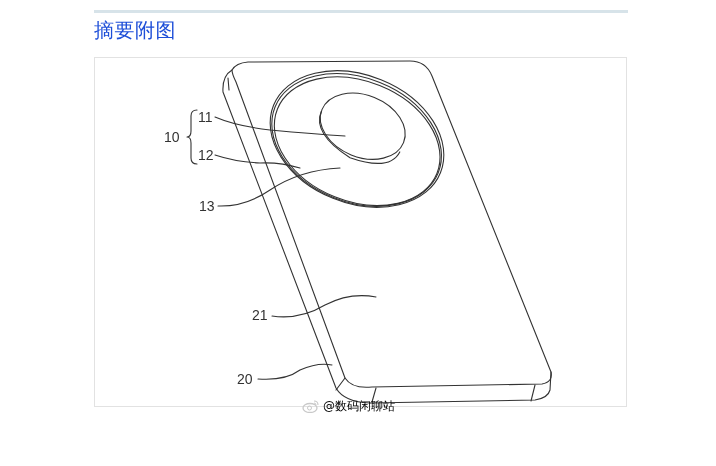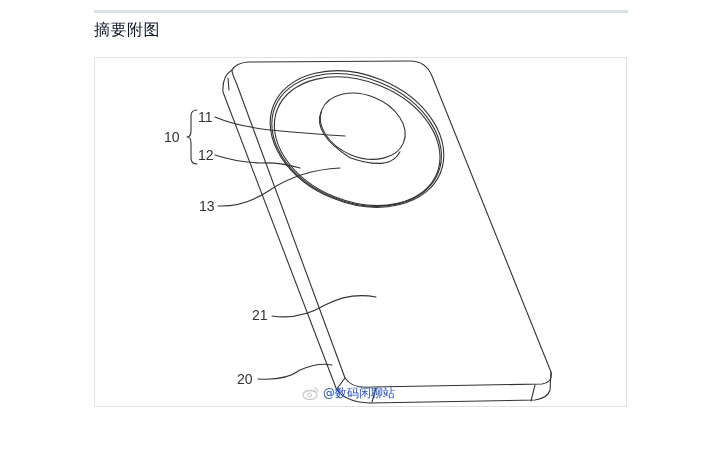--- a/index.html
+++ b/index.html
@@ -19,23 +19,23 @@
       left: 94px;
       top: 10px;
       width: 534px;
       height: 3px;
       background: #d7e3e9;
     }
     .section-title {
       position: absolute;
       left: 94px;
       top: 20px;
-      font-size: 16px;
+      font-size: 20px;
       line-height: 20px;
-      color: #0f172a;
+      color: #1d4ed8;
       letter-spacing: 0.5px;
     }
     .figure-box {
       position: absolute;
       left: 94px;
       top: 57px;
       width: 533px;
       height: 350px;
       border: 1px solid #e2e2e2;
       box-sizing: border-box;
@@ -48,26 +48,26 @@
       height: 466px;
     }
     .drawing text {
       font-family: "Liberation Sans", sans-serif;
       font-size: 14px;
       fill: #333333;
     }
     .watermark {
       position: absolute;
       left: 302px;
-      top: 385px;
+      top: 398px;
       height: 16px;
       display: flex;
       align-items: center;
       gap: 3px;
-      color: #1d4ed8;
+      color: #000000;
       font-size: 12px;
       line-height: 16px;
       justify-content: flex-end;
     }
     .watermark svg { display: block; }
   </style>
 </head>
 <body>
 
 <div class="top-rule"></div>

